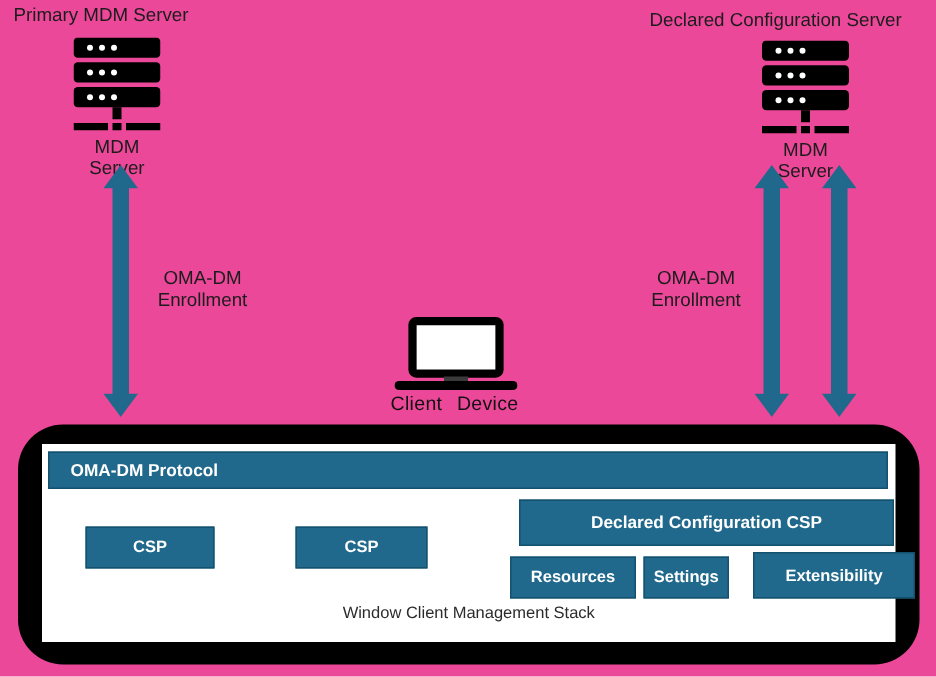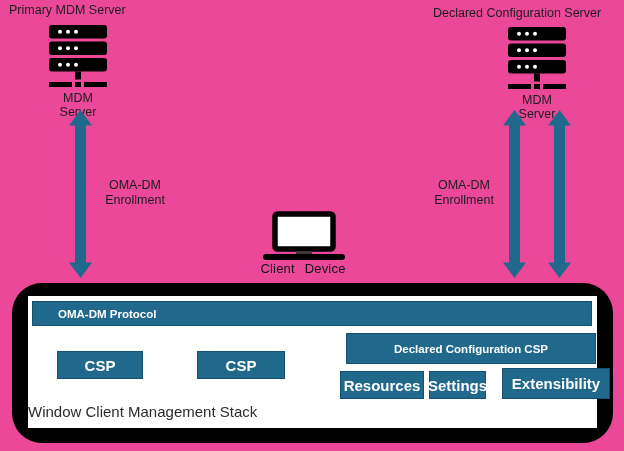--- a/index.html
+++ b/index.html
@@ -19,37 +19,37 @@
   .frame {
     position:absolute; left:12px; top:283px; width:601px; height:160px;
     background:var(--frame_black,#000); border-radius:30px;
   }
   .frame-inner {
     position:absolute; left:16px; top:13px; width:569px; height:132px;
     background:#fff;
   }
   .tealbox {
     position:absolute; background:var(--teal,#21698c); color:#fff;
-    font-weight:bold; font-size:15px;
+    font-weight:bold; font-size:11px;
     display:flex; align-items:center; justify-content:center;
     border:1px solid #14516e; box-sizing:border-box; text-align:center;
   }
   .protocol-bar {
     left:4px; top:5px; width:560px; height:25px;
-    justify-content:flex-start; padding-left:25px; font-size:11.5px;
+    justify-content:flex-start; padding-left:14px; font-size:11.5px;
   }
   .csp-left  { left:29px;  top:55px; width:86px;  height:28px; }
   .csp-right { left:169px; top:55px; width:88px;  height:28px; }
   .dcc       { left:300px; top:37px; width:250px; height:31px; font-size:11.5px;margin-left:18px; }
   .resources { left:312px; top:75px; width:84px;  height:28px; }
   .settings  { left:401px; top:75px; width:57px;  height:28px; }
   .extens    { left:474px; top:72px; width:108px;  height:31px; }
   .stack-caption {
-    position:absolute; left:0; top:107px; width:569px; text-align:left;
-    font-size:15px; color:#2b2b2b;
+    position:absolute; left:0; top:107px; width:569px; text-align:center;
+    font-size:11px; color:#2b2b2b;
   }
   .device-caption { font-size:13px; word-spacing:6px; letter-spacing:0.2px; color:#111; }
 </style>
 </head>
 <body>
 
 <div class="canvas">
 
   <div class="abs label" style="left:9px; top:3px;">Primary MDM Server</div>
 

